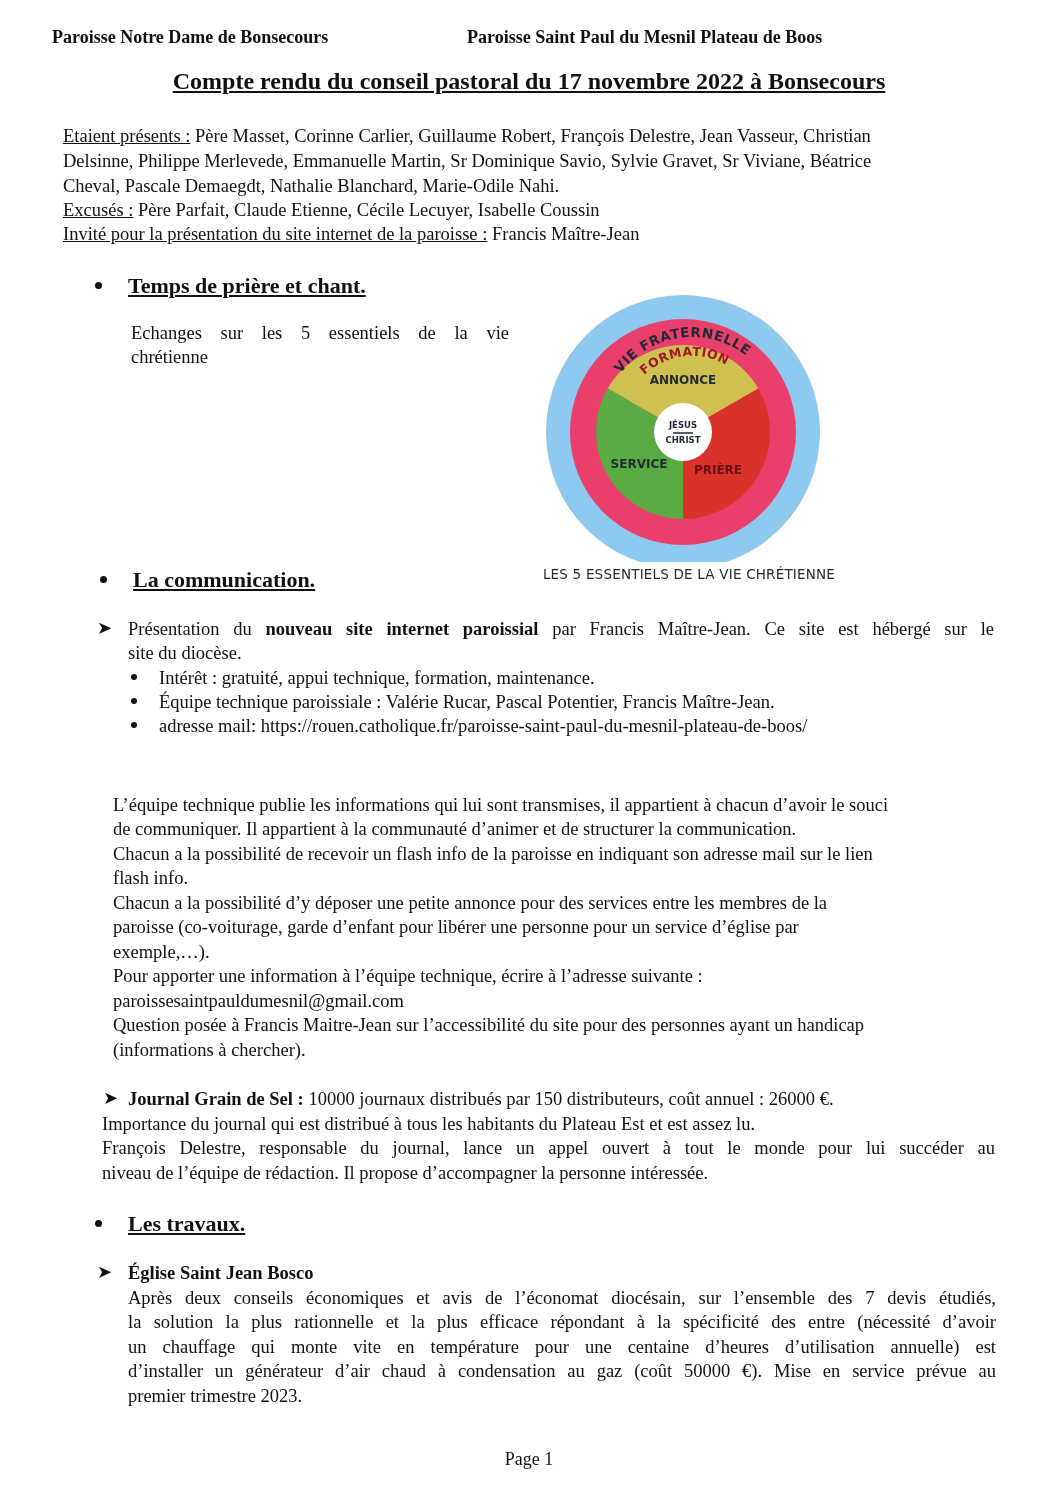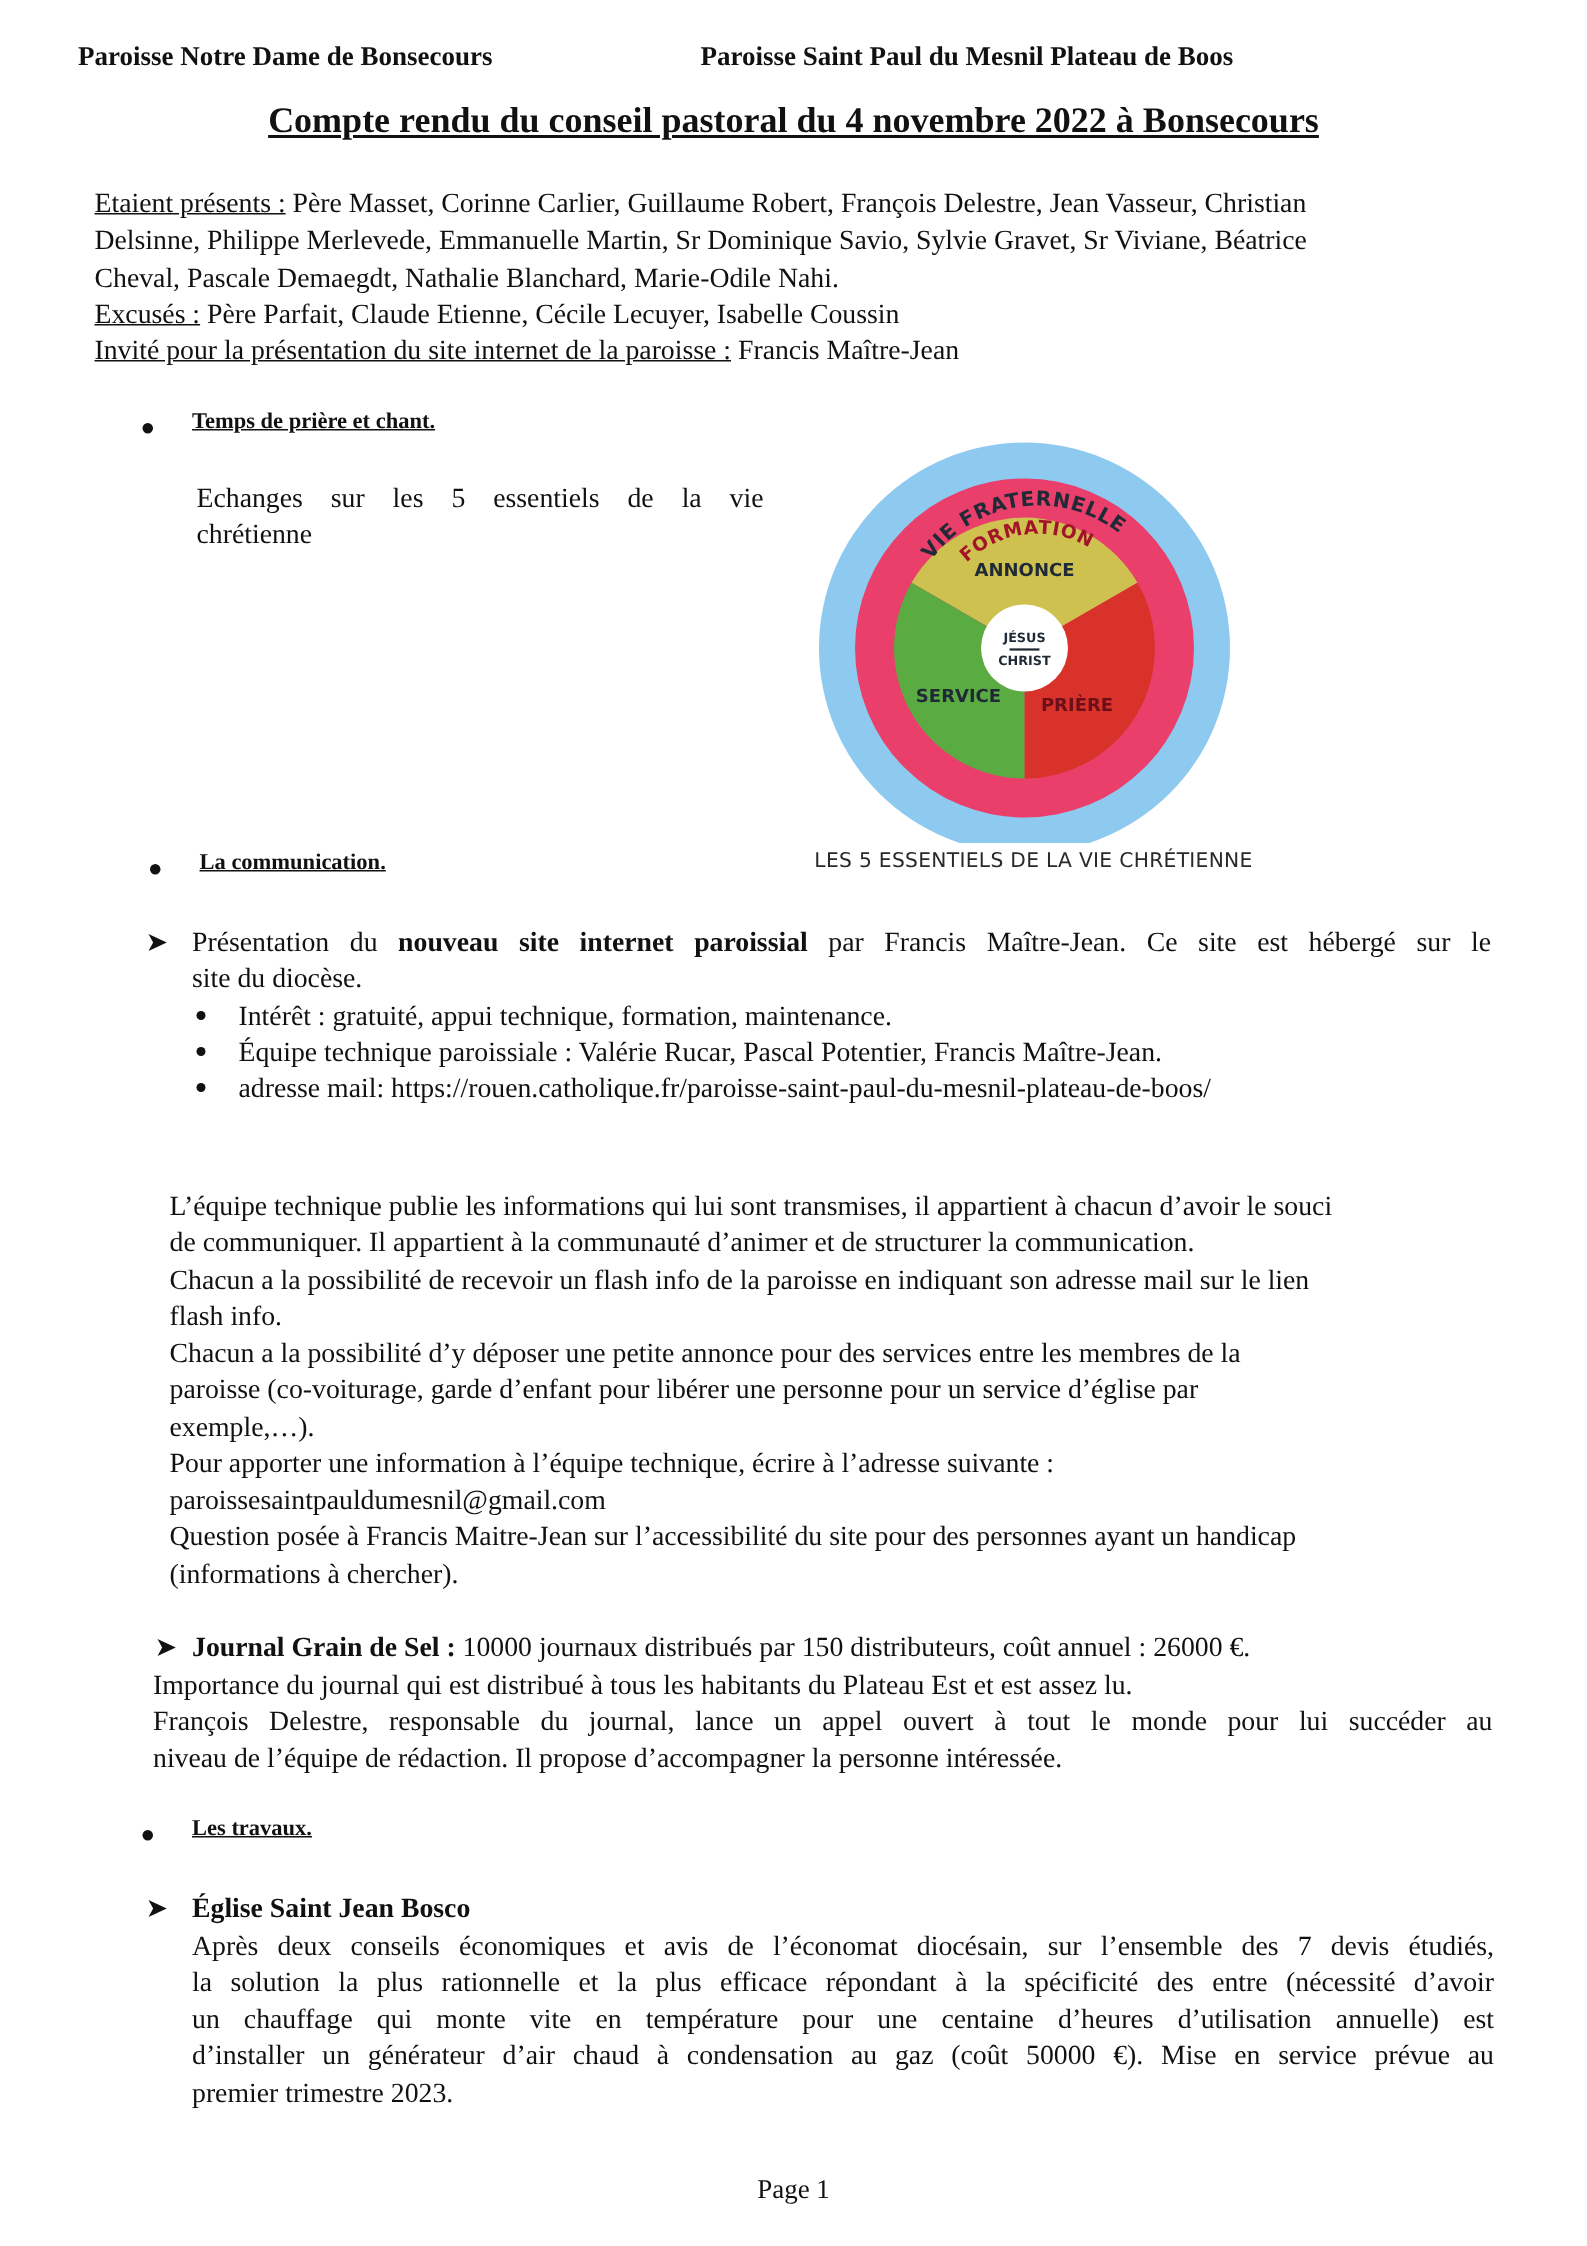--- a/index.html
+++ b/index.html
@@ -13,37 +13,37 @@
   .title {
     left: 0; width: 1058px; top: 68px; text-align: center;
     font-weight: bold; font-size: 24px; text-decoration: underline;
   }
   .line { position: absolute; left: 63px; white-space: nowrap; line-height: 24px; }
   .u { text-decoration: underline; }
   .b { font-weight: bold; }
   .bullet-dot {
     position: absolute; width: 7px; height: 7px; border-radius: 50%; background: #111;
   }
-  .section-h { position: absolute; font-weight: bold; text-decoration: underline; font-size: 15px; }
+  .section-h { position: absolute; font-weight: bold; text-decoration: underline; font-size: 22px; }
   .arrow { position: absolute; font-size: 18px; }
   .justify { text-align: justify; text-align-last: justify; }
   .para { position: absolute; line-height: 24.3px; }
   .fig-caption {
     position: absolute; left: 534px; top: 566px; width: 310px; text-align: center;
     font-family: "DejaVu Sans", sans-serif; font-size: 13.5px; color: #2a2a2a; letter-spacing: 0.2px;
   }
   .page-num { position: absolute; left: 0; width: 1058px; top: 1449px; text-align: center; font-size: 18px; }
 </style>
 </head>
 <body>
 
 <div class="abs hdr" style="left:52px;">Paroisse Notre Dame de Bonsecours</div>
 <div class="abs hdr" style="left:467px;">Paroisse Saint Paul du Mesnil Plateau de Boos</div>
 
-<div class="abs title">Compte rendu du conseil pastoral du 4 novembre 2022 à Bonsecours</div>
+<div class="abs title">Compte rendu du conseil pastoral du 17 novembre 2022 à Bonsecours</div>
 
 <div class="line" style="top:124px;">
   <span class="u">Etaient présents :</span><span> Père Masset, Corinne Carlier, Guillaume Robert, François Delestre, Jean Vasseur, Christian</span>
 </div>
 <div class="line" style="top:149px;">Delsinne, Philippe Merlevede, Emmanuelle Martin, Sr Dominique Savio, Sylvie Gravet, Sr Viviane, Béatrice</div>
 <div class="line" style="top:174px;">Cheval, Pascale Demaegdt, Nathalie Blanchard, Marie-Odile Nahi.</div>
 <div class="line" style="top:198px;">
   <span class="u">Excusés :</span><span> Père Parfait, Claude Etienne, Cécile Lecuyer, Isabelle Coussin</span>
 </div>
 <div class="line" style="top:222px;">

